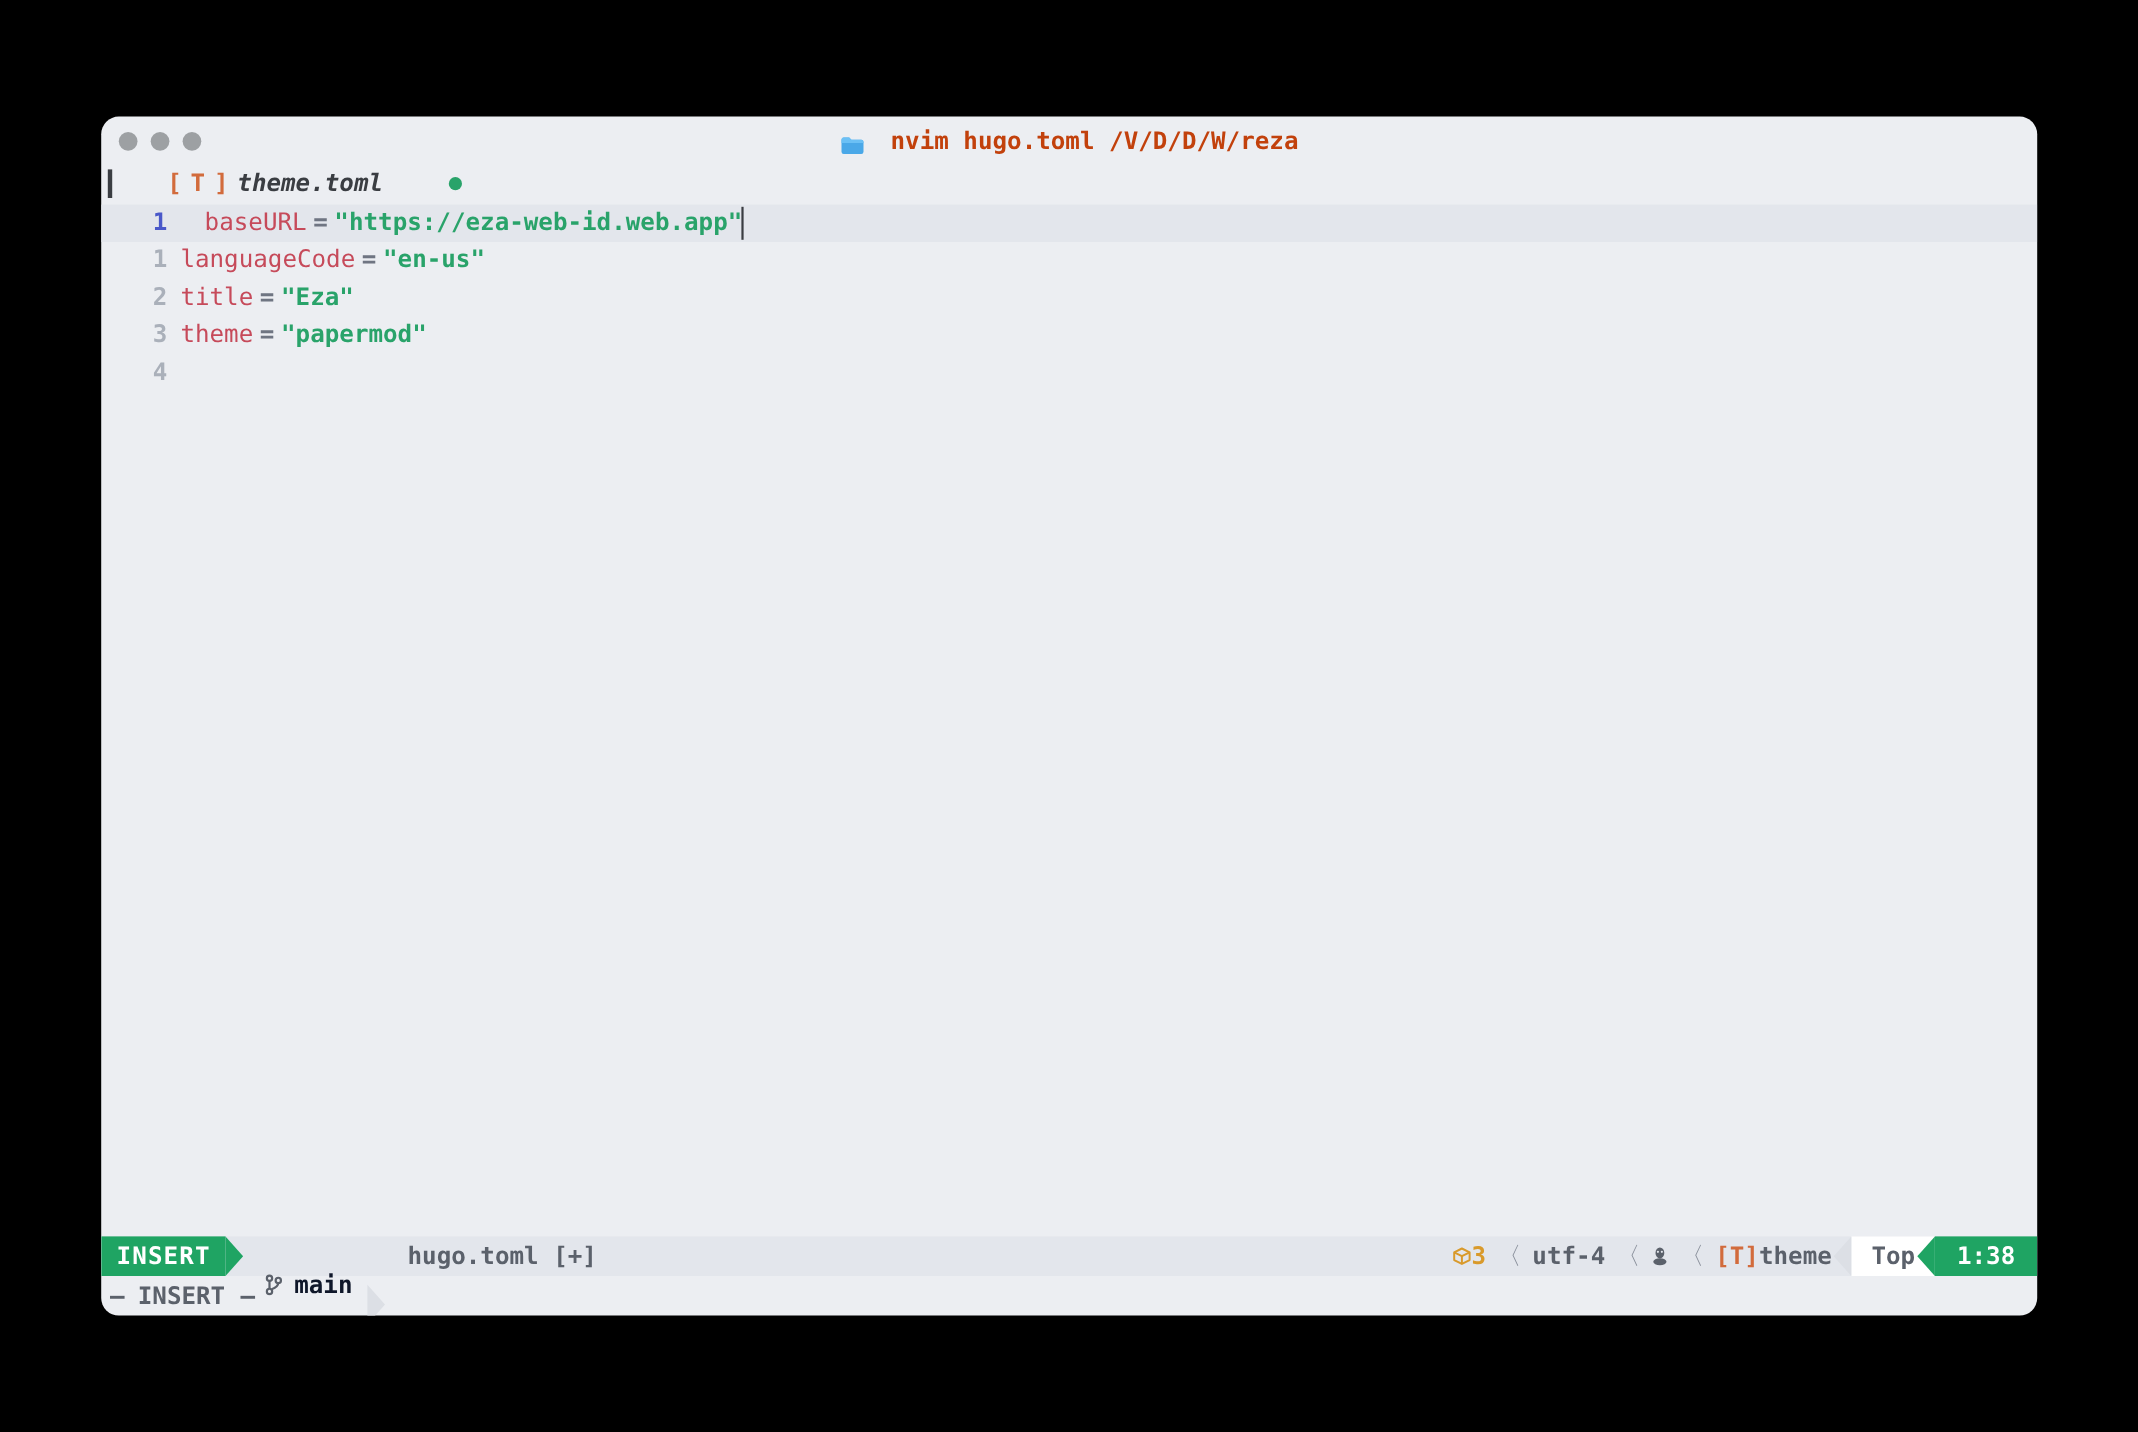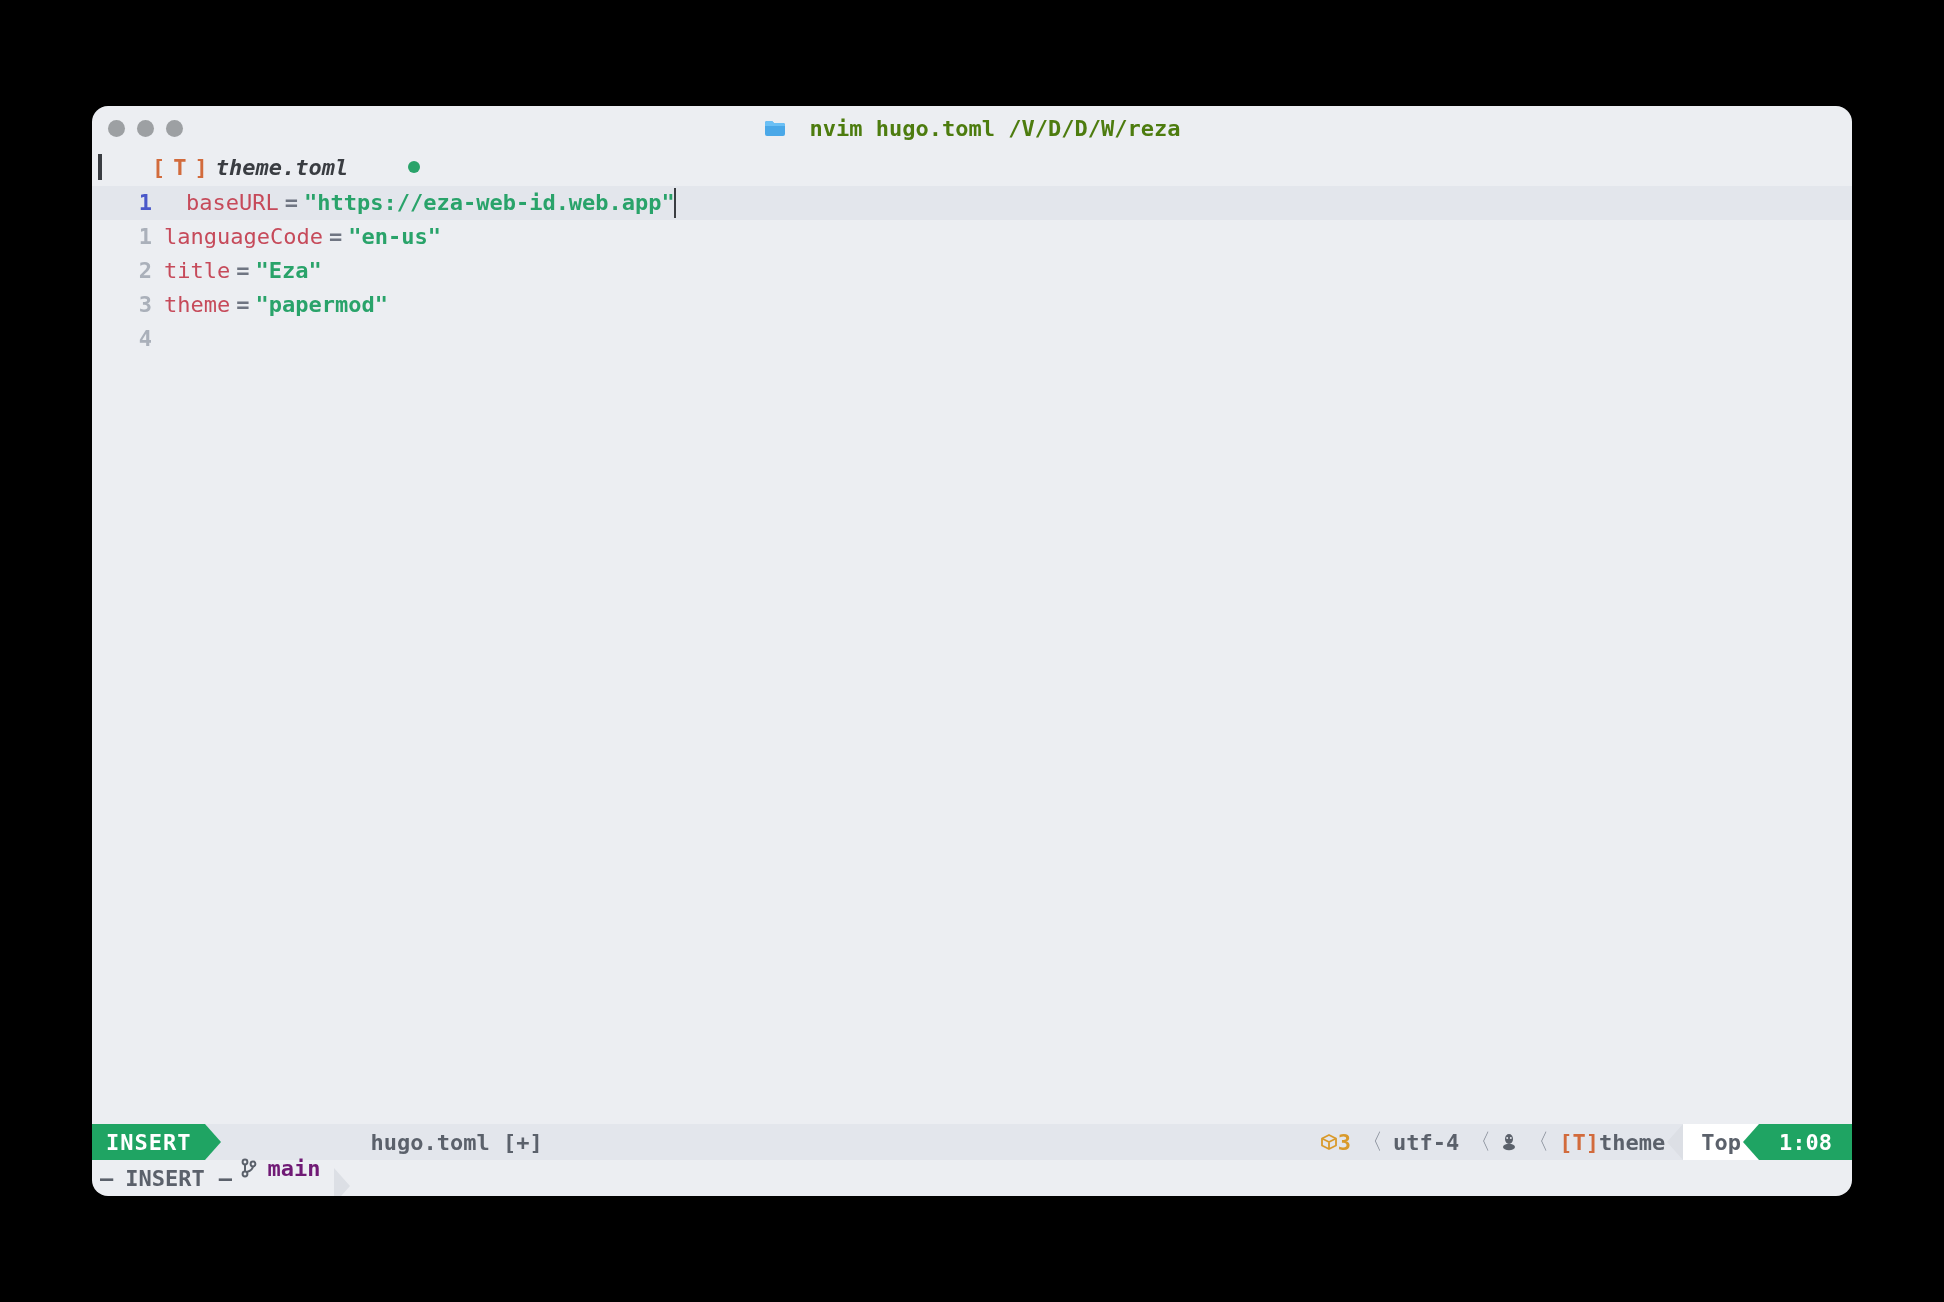--- a/index.html
+++ b/index.html
@@ -27,22 +27,22 @@
     display: flex;
     align-items: center;
     padding: 0 16px;
     position: relative;
     flex: 0 0 auto;
   }
   .traffic-lights { display: flex; gap: 12px; }
   .tl { width: 17px; height: 17px; border-radius: 50%; background: #9da0a3; }
   .title-center {
     position: absolute; left: 0; right: 0;
-    display: flex; align-items: center; justify-content: center;
-    gap: 24px; font-size: 22px; font-weight: 700; color: #4d7c0f;
+    display: flex; align-items: flex-end; justify-content: center;
+    gap: 24px; font-size: 22px; font-weight: 700; color: #c2410c;
     pointer-events: none;
   }
   .folder-icon { width: 22px; height: 18px; position: relative; }
   .folder-icon svg { display: block; }
 
   .tabbar {
     height: 34px;
     display: flex;
     align-items: center;
     padding-left: 6px;
@@ -89,21 +89,21 @@
     font-size: 22px; font-weight: 700;
     background: #e3e6ec;
   }
   .seg { display: flex; align-items: center; padding: 0 14px; position: relative; }
   .seg.mode { background: #1fa463; color: #fff; font-weight: 900; letter-spacing: 1px; }
   .seg.mode::after {
     content: ""; position: absolute; right: -16px; top: 0; bottom: 0;
     border-left: 16px solid #1fa463;
     border-top: 18px solid transparent; border-bottom: 18px solid transparent;
   }
-  .seg.branch { background: #dcdfe5; color: #701a75; margin-left: 16px; padding-left: 20px; margin-top: 44px; }
+  .seg.branch { background: #dcdfe5; color: #0f172a; margin-left: 16px; padding-left: 20px; margin-top: 44px; }
   .seg.branch::after {
     content: ""; position: absolute; right: -16px; top: 0; bottom: 0;
     border-left: 16px solid #dcdfe5;
     border-top: 18px solid transparent; border-bottom: 18px solid transparent;
   }
   .branch-icon { margin-right: 10px; display: inline-flex; }
   .seg.file { color: #5b616b; margin-left: 16px; padding-left: 20px; }
   .spacer { flex: 1; }
   .rseg { display: flex; align-items: center; padding: 0 12px; color: #5b616b; position: relative; }
   .rseg .pkg { color: #d99a2b; font-weight: 800; }
@@ -244,21 +244,21 @@
       <span class="sep">〈</span>
       <span class="ticon2">[</span>
         <span class="ticon2">T</span>
         <span class="ticon2">]</span>
       <span>theme</span>
     </div>
     <div class="rseg top">
       <span>Top</span>
     </div>
     <div class="rseg pos">
-      <span>1:08</span>
+      <span>1:38</span>
     </div>
   </div>
 
   <div class="cmdline">
     <span class="dash">—</span>
     <span>INSERT</span>
     <span class="dash">—</span>
   </div>
 
 </div>

